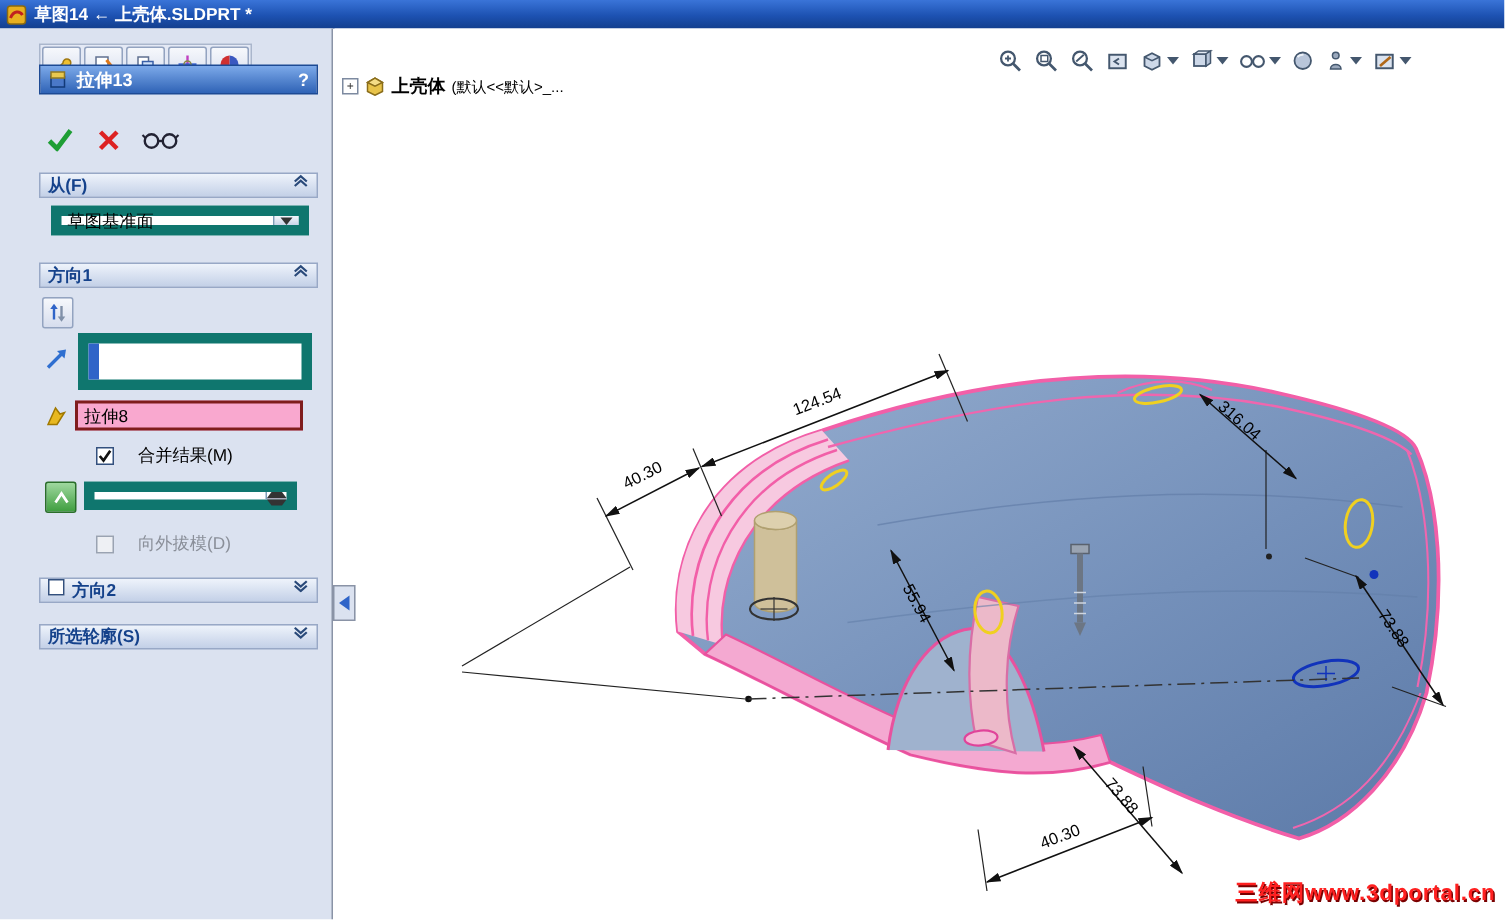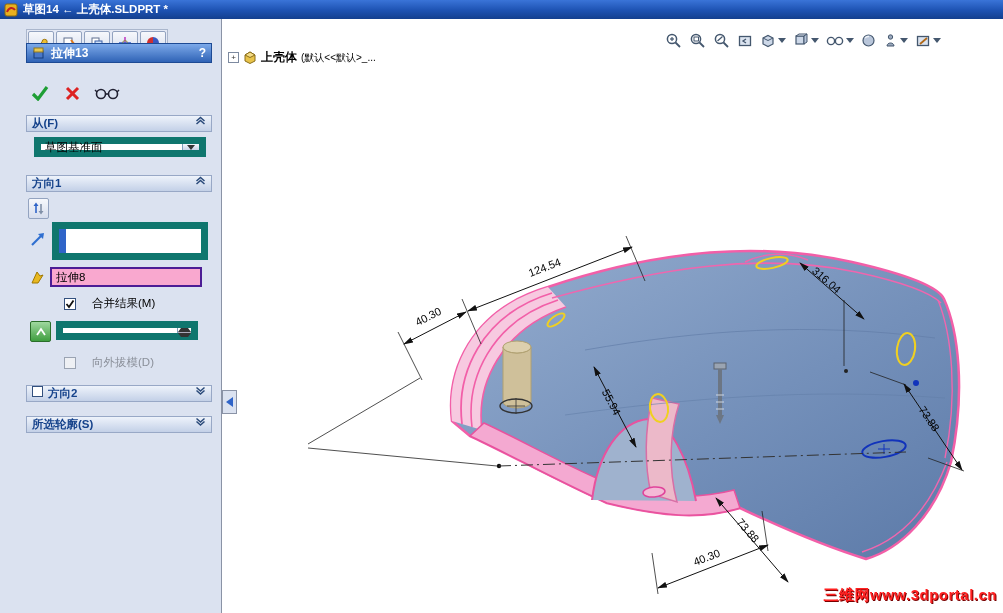--- a/index.html
+++ b/index.html
@@ -40,21 +40,21 @@
     border-top:4px solid #333;}
   .iconbtn{position:absolute;width:19px;height:19px;display:flex;align-items:center;justify-content:center;
     background:linear-gradient(180deg,#f6f8fc,#d6dded);border:1px solid #93a3c0;border-radius:2px;}
   .plainicon{position:absolute;width:19px;height:19px;display:flex;align-items:center;justify-content:center;}
   .cb{width:12px;height:12px;background:#fff;border:1px solid #33507e;box-sizing:border-box;
     display:inline-flex;align-items:center;justify-content:center;}
   .cb.dis{border-color:#9aa3b2;background:#eef0f4;}
   .cbrow{position:absolute;display:flex;align-items:center;gap:16px;}
   .graylabel{color:#8a8f99;}
   .pinkfield{position:absolute;left:50px;height:20px;width:152px;background:#f9a8cf;
-    border:2px solid #4c1d95;box-sizing:border-box;display:flex;align-items:center;padding-left:4px;}
+    border:2px solid #7f1d1d;box-sizing:border-box;display:flex;align-items:center;padding-left:4px;}
   .spinner{display:flex;flex-direction:column;width:13px;height:100%;border-left:1px solid #7f9db9;}
   .spinner div{flex:1;display:flex;align-items:center;justify-content:center;
     background:linear-gradient(180deg,#f4f7fc,#c9d4e8);}
   .spinner div+div{border-top:1px solid #aab;}
   .collapse-tab{position:absolute;left:222px;top:390px;width:13px;height:22px;background:#dbe2f0;
     border:1px solid #8a93a6;display:flex;align-items:center;justify-content:center;z-index:6;}
   .tri-left{width:0;height:0;border-top:5px solid transparent;border-bottom:5px solid transparent;
     border-right:7px solid #2f64c8;}
   
   .viewport{position:absolute;left:223px;top:19px;width:780px;height:594px;background:#fff;}

